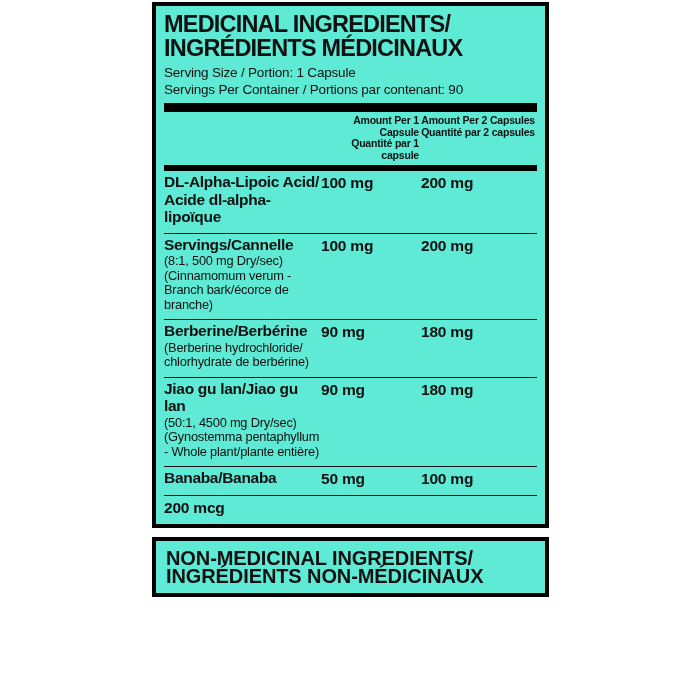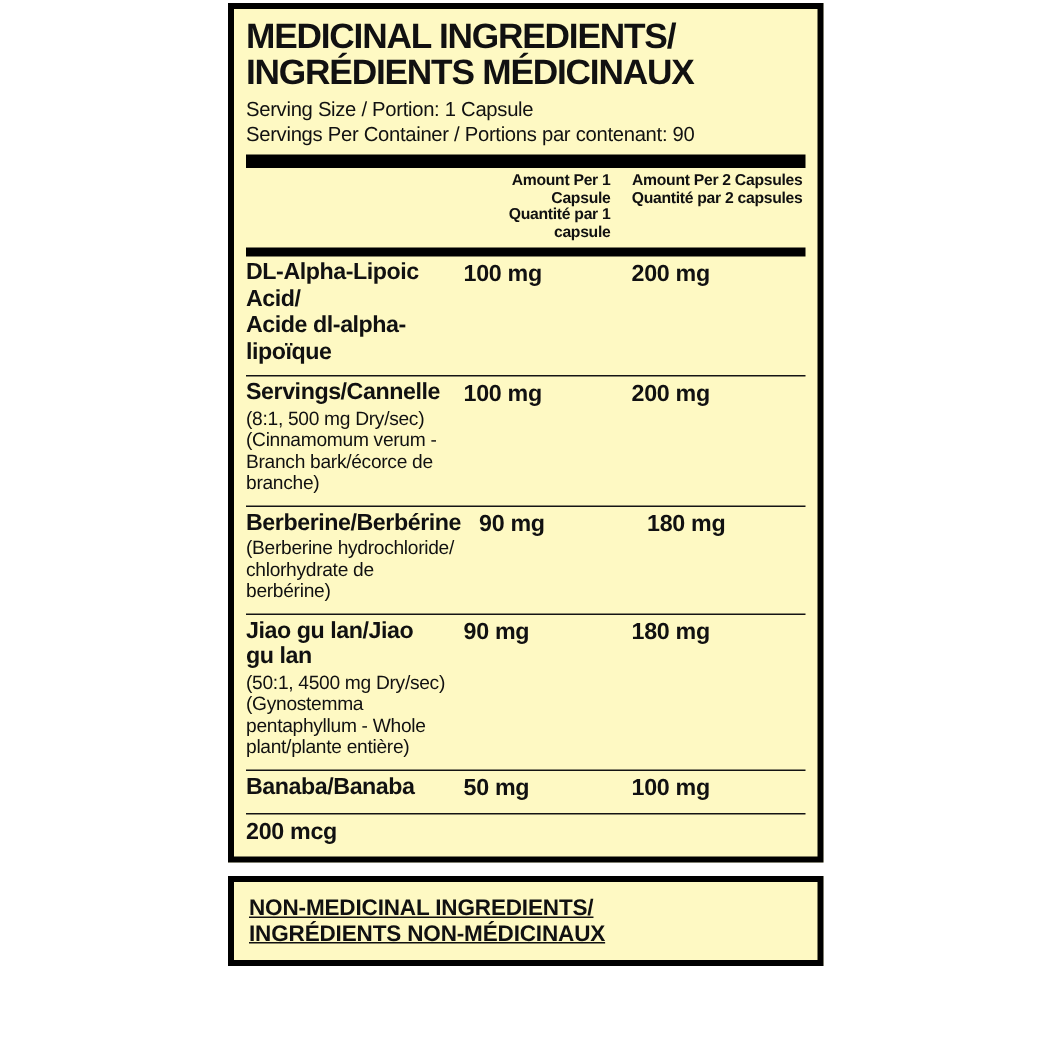--- a/index.html
+++ b/index.html
@@ -1,52 +1,52 @@
 <!DOCTYPE html>
 <html><head>
 <meta charset="utf-8">
 <style>
   html, body { margin: 0; padding: 0; background: #fff; }
   body { width: 700px; height: 700px; position: relative; overflow: hidden;
          font-family: "Liberation Sans", "DejaVu Sans", sans-serif; color: #111; }
   .label-wrap { position: absolute; left: 152px; top: 2px; width: 397px; }
 
-  .panel { border: 4px solid #000; background: #fef9c3; box-sizing: border-box; }
+  .panel { border: 4px solid #000; background: #5eead4; box-sizing: border-box; }
 
   
   .main-panel { padding: 6px 8px 0 8px; }
   .panel-title { font-size: 23.5px; font-weight: bold; line-height: 24px;
                  letter-spacing: -0.8px; white-space: pre-line; }
   .serving-block { margin-top: 4px; }
   .serving-line { font-size: 13.5px; font-weight: normal; line-height: 17px; letter-spacing: -0.2px; }
 
   .bar-thick { height: 9px; background: #000; margin-top: 5px; }
   .bar-med   { height: 6px; background: #000; }
 
-  .grid3 { display: grid; grid-template-columns: 1fr 100px 116px; gap: 12px; }
+  .grid3 { display: grid; grid-template-columns: 1fr 100px 116px; }
   .hdr-row { padding: 3px 0 4px 0; }
   .col-hdr { font-size: 10.5px; font-weight: bold; line-height: 11.5px;
              letter-spacing: -0.2px; text-align: right; white-space: pre-line; }
   .col-hdr.c1 { padding-right: 2px; }
   .col-hdr.c2 { padding-right: 2px; }
 
   .ing-row { padding: 2px 0 7px 0; border-top: 1.5px solid #141414; }
   .ing-row.first { border-top: none; }
   .ing-name { font-size: 15.5px; font-weight: bold; line-height: 17.5px;
               letter-spacing: -0.3px; white-space: pre-line; }
   .ing-details { font-size: 12.8px; line-height: 14.5px; letter-spacing: -0.2px; margin-top: 1px; }
   .amt { font-size: 15.5px; font-weight: bold; padding-top: 1px; letter-spacing: -0.2px; }
   .amt.c1 { padding-right: 4px; }
   .amt.c2 { padding-right: 8px; }
   .rows-block { } 
 
   
   .nm-panel { margin-top: 9px; padding: 9px 10px 8px 10px; }
-  .nm-title { font-size: 15px; font-weight: bold; line-height: 17.5px;
-              letter-spacing: -0.1px; white-space: pre-line; text-decoration: underline; }
+  .nm-title { font-size: 20px; font-weight: bold; line-height: 17.5px;
+              letter-spacing: -0.1px; white-space: pre-line; }
 </style>
 </head>
 <body>
 
 <div class="label-wrap">
 
   <div class="panel main-panel">
     <div class="panel-title">MEDICINAL INGREDIENTS/
 INGRÉDIENTS MÉDICINAUX</div>
 

